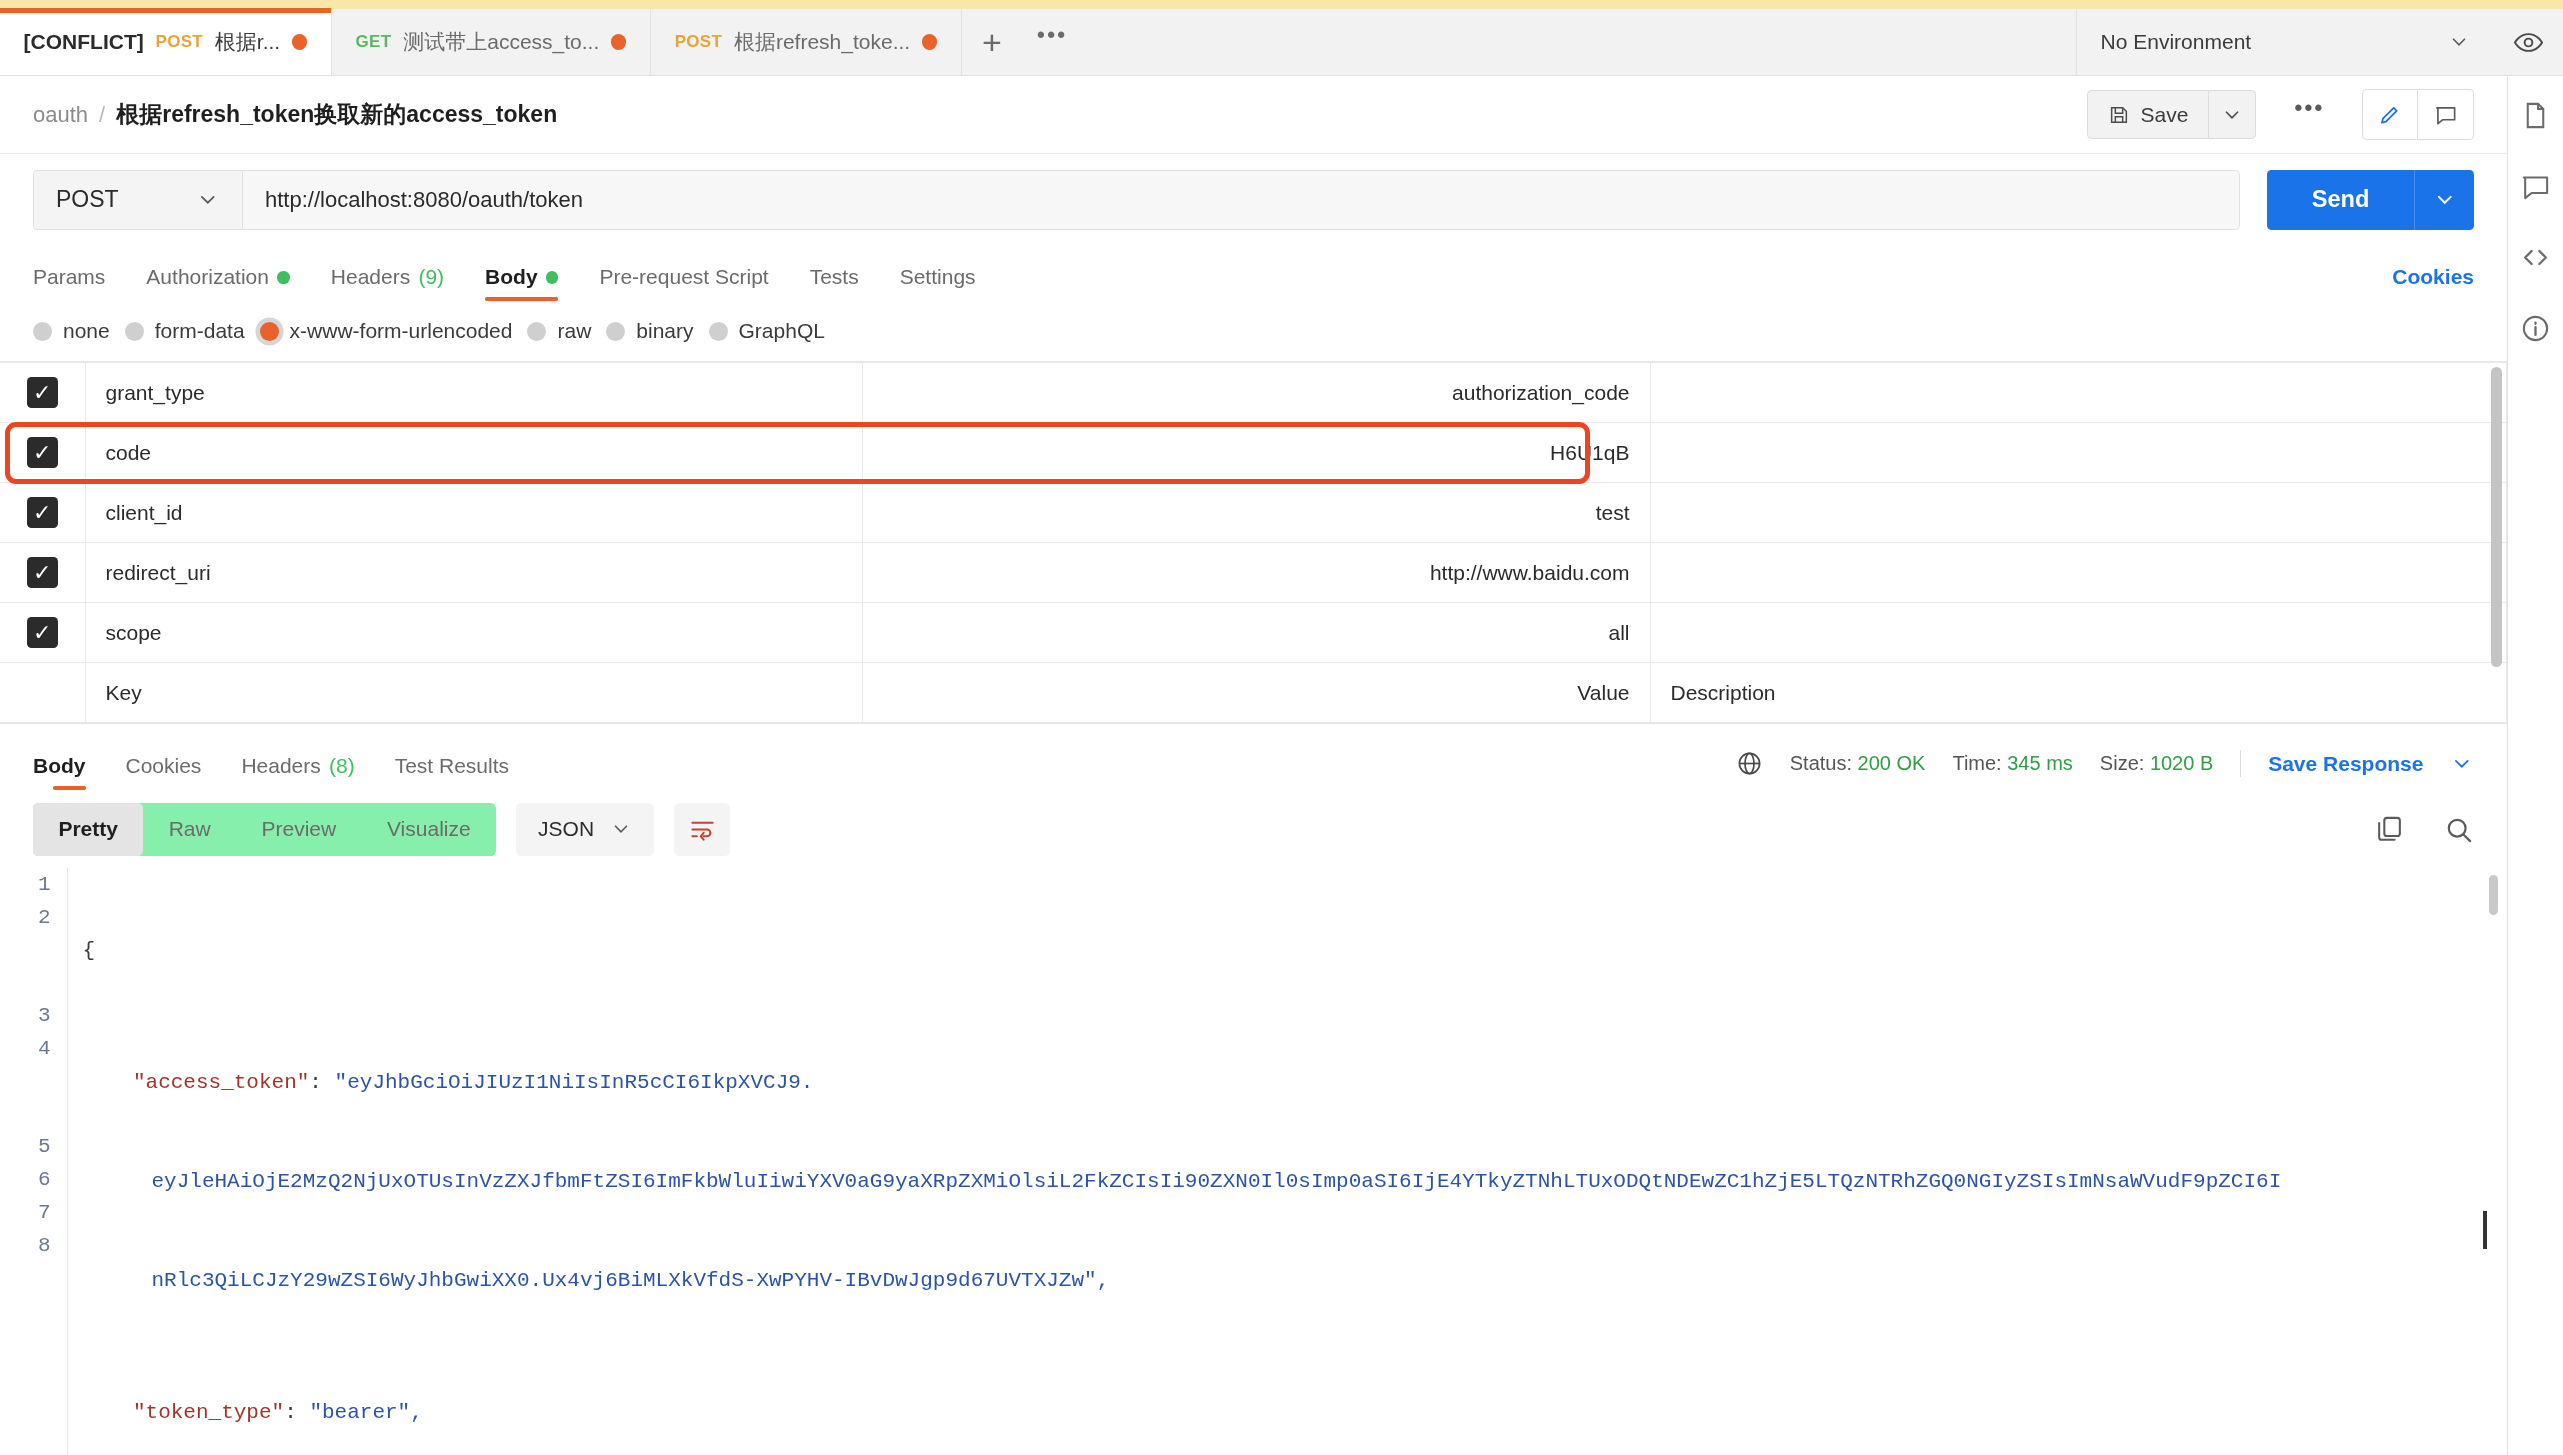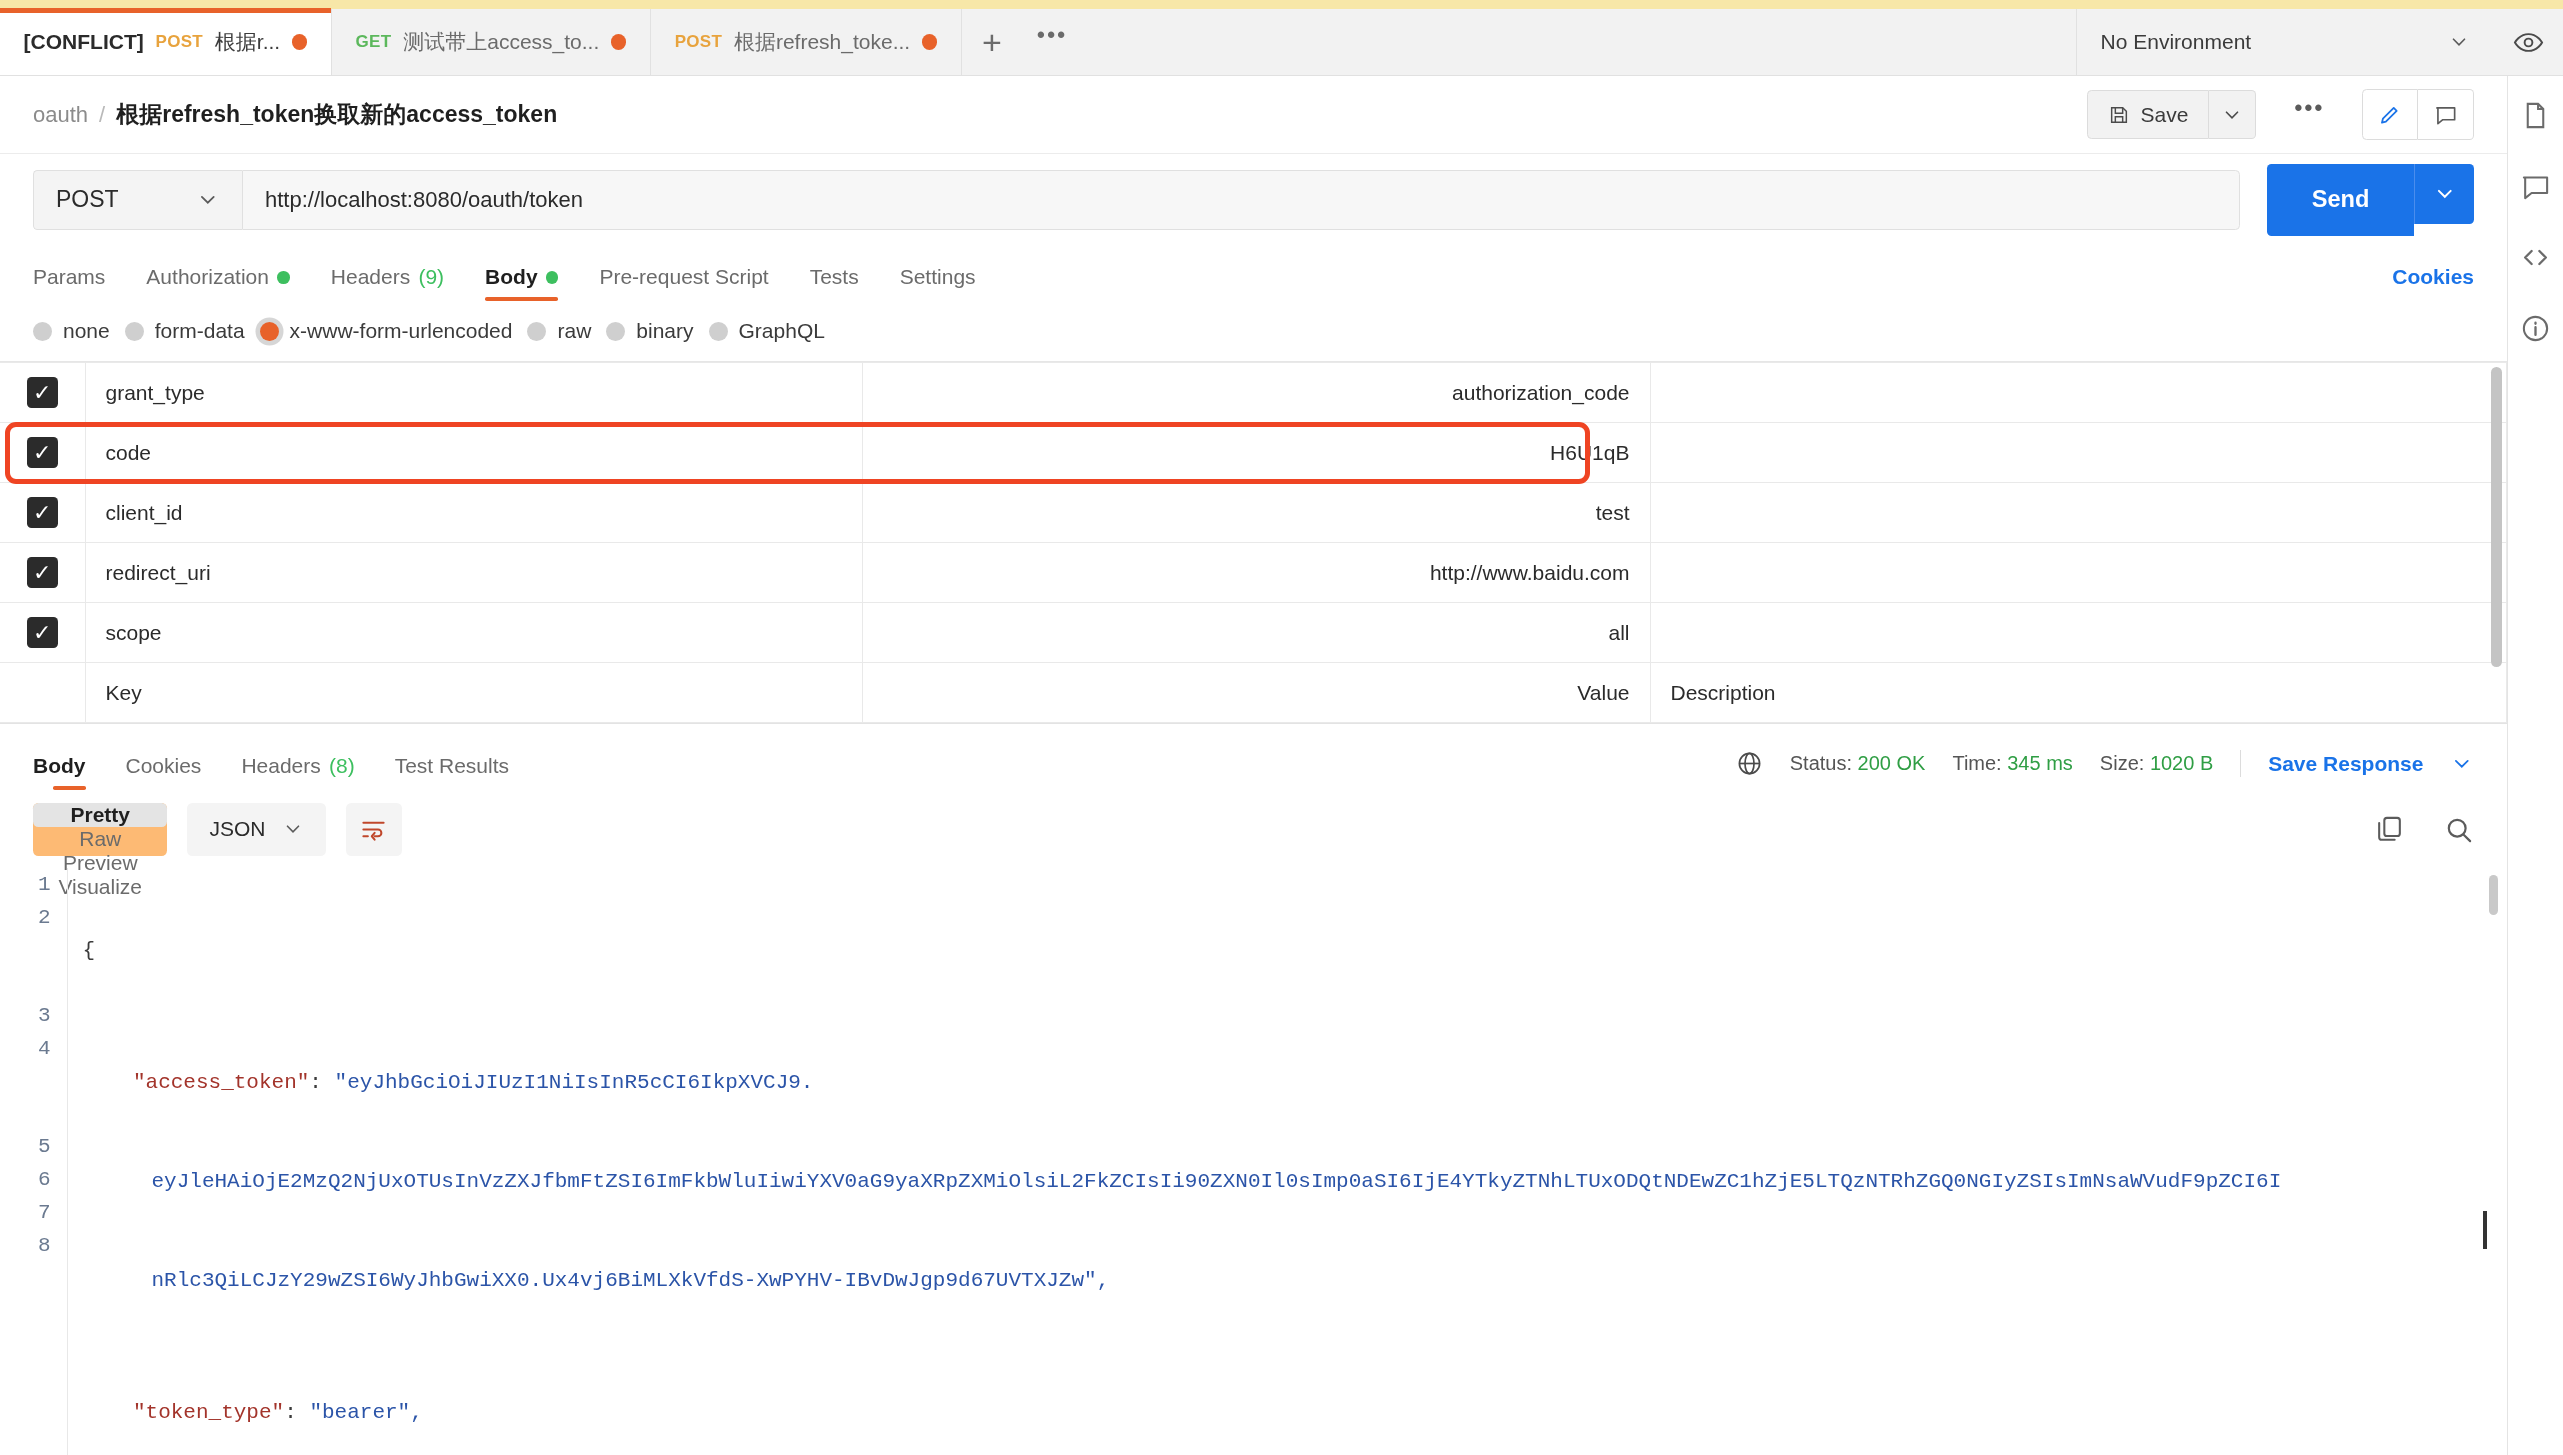--- a/index.html
+++ b/index.html
@@ -110,21 +110,21 @@
     display: flex; align-items: center; justify-content: space-between;
     padding: 0 22px; font-size: 23px; color: #2b2b2b;
   }
   .url-input {
     flex: 1; height: 60px; background: #f7f7f7; border: 0.9px solid #e0e0e0;
     border-radius: 0 4.5px 4.5px 0; display: flex; align-items: center;
     padding: 0 22px; font-size: 22px; color: #2b2b2b;
   }
   .send-group { display: flex; margin-left: 27px; }
   .btn-send {
-    width: 147px; height: 72px; background: #1a73e8; color: #fff;
+    width: 147px; height: 60px; background: #1a73e8; color: #fff;
     font-size: 23.6px; font-weight: bold; border-radius: 4.5px 0 0 4.5px;
     display: flex; align-items: center; justify-content: center;
   }
   .btn-send-caret {
     width: 60px; height: 60px; background: #1a73e8; color: #fff;
     border-radius: 0 4.5px 4.5px 0; border-left: 0.9px solid #4a8ded;
     display: flex; align-items: center; justify-content: center;
   }
 
   
@@ -196,21 +196,21 @@
     margin-left: auto; display: flex; align-items: center; gap: 27px;
     font-size: 20px; color: #555; padding-bottom: 12.7px;
   }
   .stat-green { color: #2f9e44; }
   .vline { width: 0.9px; height: 27px; background: #dcdcdc; }
   .saveresp { color: #1a73e8; font-weight: bold; font-size: 21px; }
 
   
   .resptoolbar { height: 78px; display: flex; align-items: center; padding: 0 33px; gap: 20px; }
   .seg {
-    display: flex; background: #fdba74; border-radius: 5.4px; height: 53px; align-items: stretch; flex-direction: column;
+    display: flex; background: #86efac; border-radius: 5.4px; height: 53px; align-items: stretch;
   }
   .segbtn {
     display: flex; align-items: center; justify-content: center;
     padding: 0 25.4px; font-size: 21px; color: #6b6b6b; border-radius: 5.4px;
   }
   .segbtn.active { background: #e4e4e4; color: #1f1f1f; font-weight: bold; }
   .jsonsel {
     display: flex; align-items: center; gap: 16.3px; background: #f4f4f4;
     border-radius: 5.4px; height: 53px; padding: 0 22px; font-size: 21px; color: #2b2b2b;
   }

